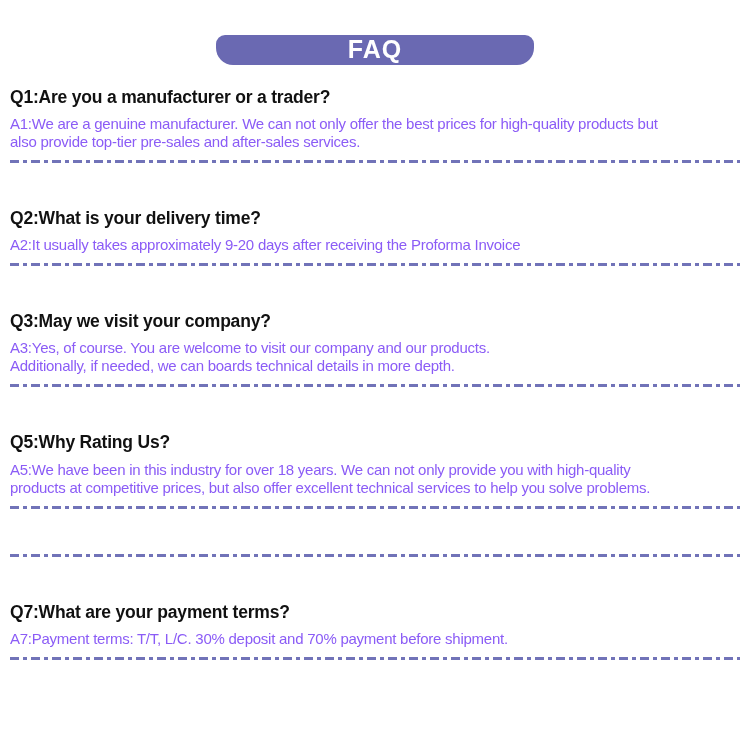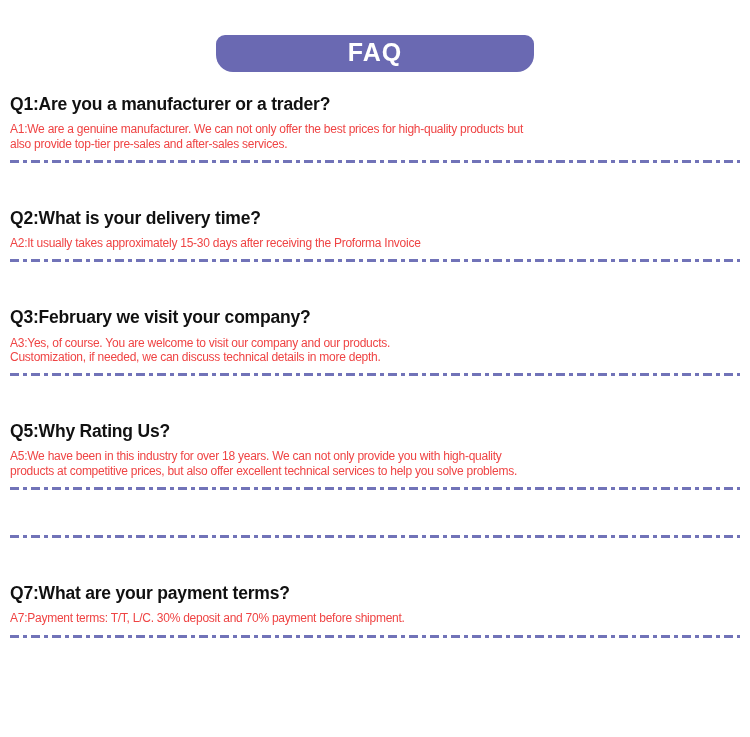--- a/index.html
+++ b/index.html
@@ -20,21 +20,21 @@
     position: relative;
   }
   
   .banner-wrap {
     display: flex;
     justify-content: center;
     padding-top: 35px;
   }
   .banner {
     width: 318px;
-    height: 37px;
+    height: 30px;
     background: var(--banner-color, #6a69b2);
     border-radius: 9px 9px 17px 17px;
     display: flex;
     align-items: center;
     justify-content: center;
   }
   .banner-title {
     color: #ffffff;
     font-size: 25px;
     font-weight: bold;
@@ -55,23 +55,23 @@
   .q {
     margin: 0 0 8px 0;
     font-size: 17.5px;
     font-weight: bold;
     color: #111111;
     letter-spacing: -0.2px;
     line-height: 1.15;
   }
   .a {
     margin: 0 0 9px 0;
-    font-size: 12px;
+    font-size: 15px;
     font-weight: 400;
-    color: #ef4444;
+    color: #8b5cf6;
     line-height: 1.2;
     letter-spacing: -0.25px;
     white-space: pre-line;
   }
   .divider {
     height: 3px;
     width: 100%;
     background: repeating-linear-gradient(
       to right,
       var(--divider-color, #7173b8) 0px,
@@ -99,28 +99,28 @@
   <div class="faq-list" id="faq-list">
     <section class="faq-item">
       <h2 class="q">Q1:Are you a manufacturer or a trader?</h2>
       <p class="a">A1:We are a genuine manufacturer. We can not only offer the best prices for high-quality products but
 also provide top-tier pre-sales and after-sales services.</p>
       <div class="divider"></div>
     </section>
 
     <section class="faq-item">
       <h2 class="q">Q2:What is your delivery time?</h2>
-      <p class="a">A2:It usually takes approximately 15-30 days after receiving the Proforma Invoice</p>
+      <p class="a">A2:It usually takes approximately 9-20 days after receiving the Proforma Invoice</p>
       <div class="divider"></div>
     </section>
 
     <section class="faq-item">
-      <h2 class="q">Q3:February we visit your company?</h2>
+      <h2 class="q">Q3:May we visit your company?</h2>
       <p class="a">A3:Yes, of course. You are welcome to visit our company and our products.
-Customization, if needed, we can discuss technical details in more depth.</p>
+Additionally, if needed, we can boards technical details in more depth.</p>
       <div class="divider"></div>
     </section>
 
 
     <section class="faq-item">
       <h2 class="q">Q5:Why Rating Us?</h2>
       <p class="a">A5:We have been in this industry for over 18 years. We can not only provide you with high-quality
 products at competitive prices, but also offer excellent technical services to help you solve problems.</p>
       <div class="divider"></div>
     </section>

